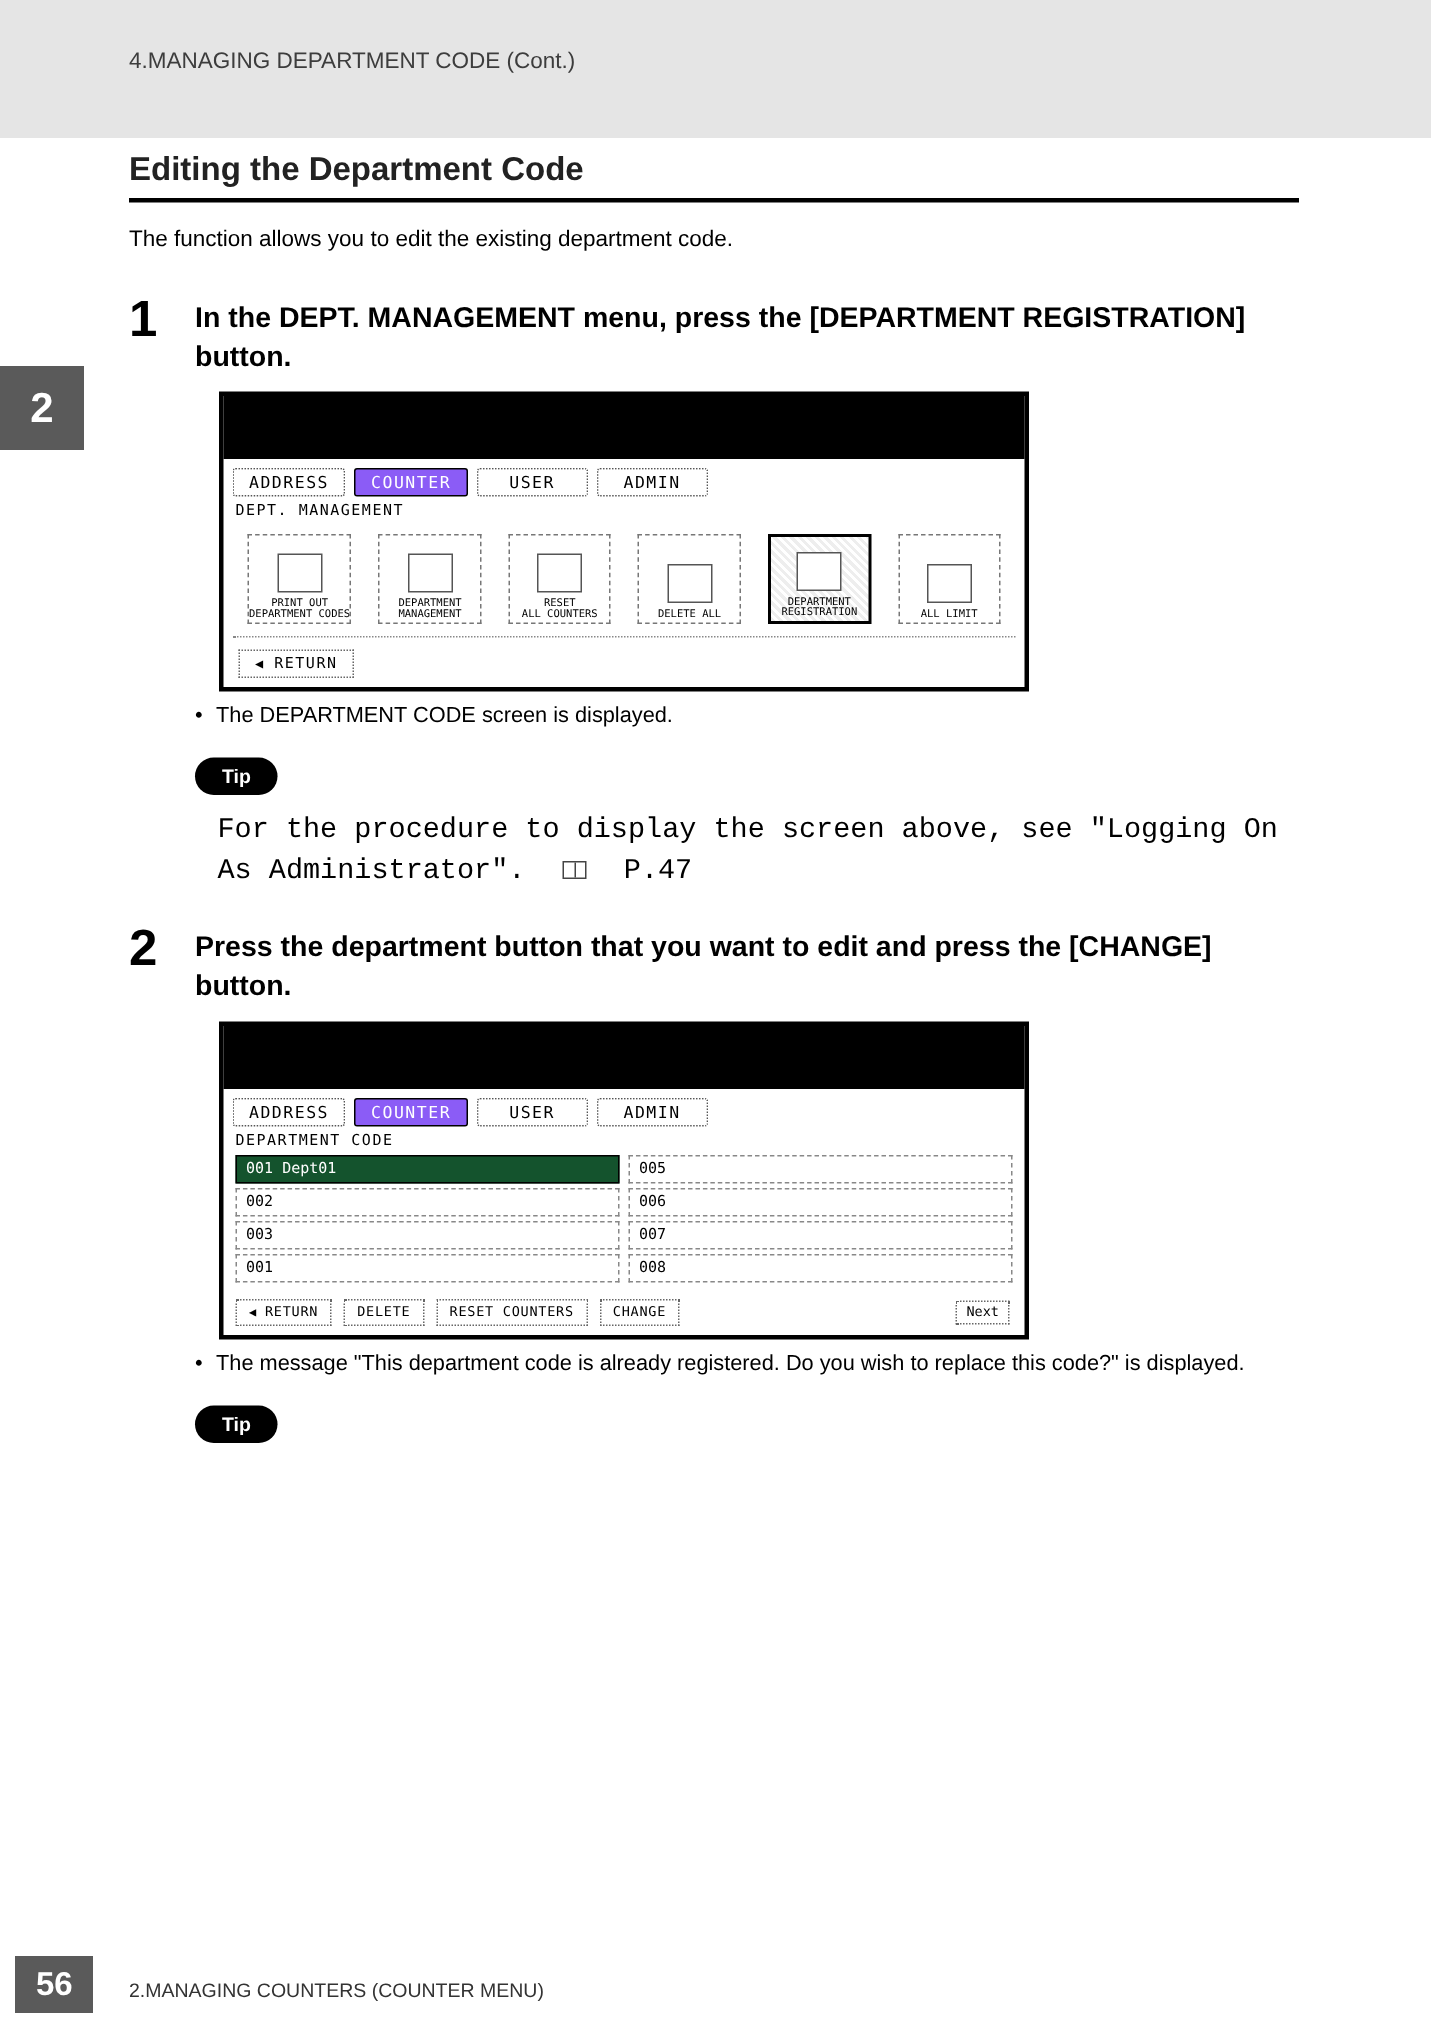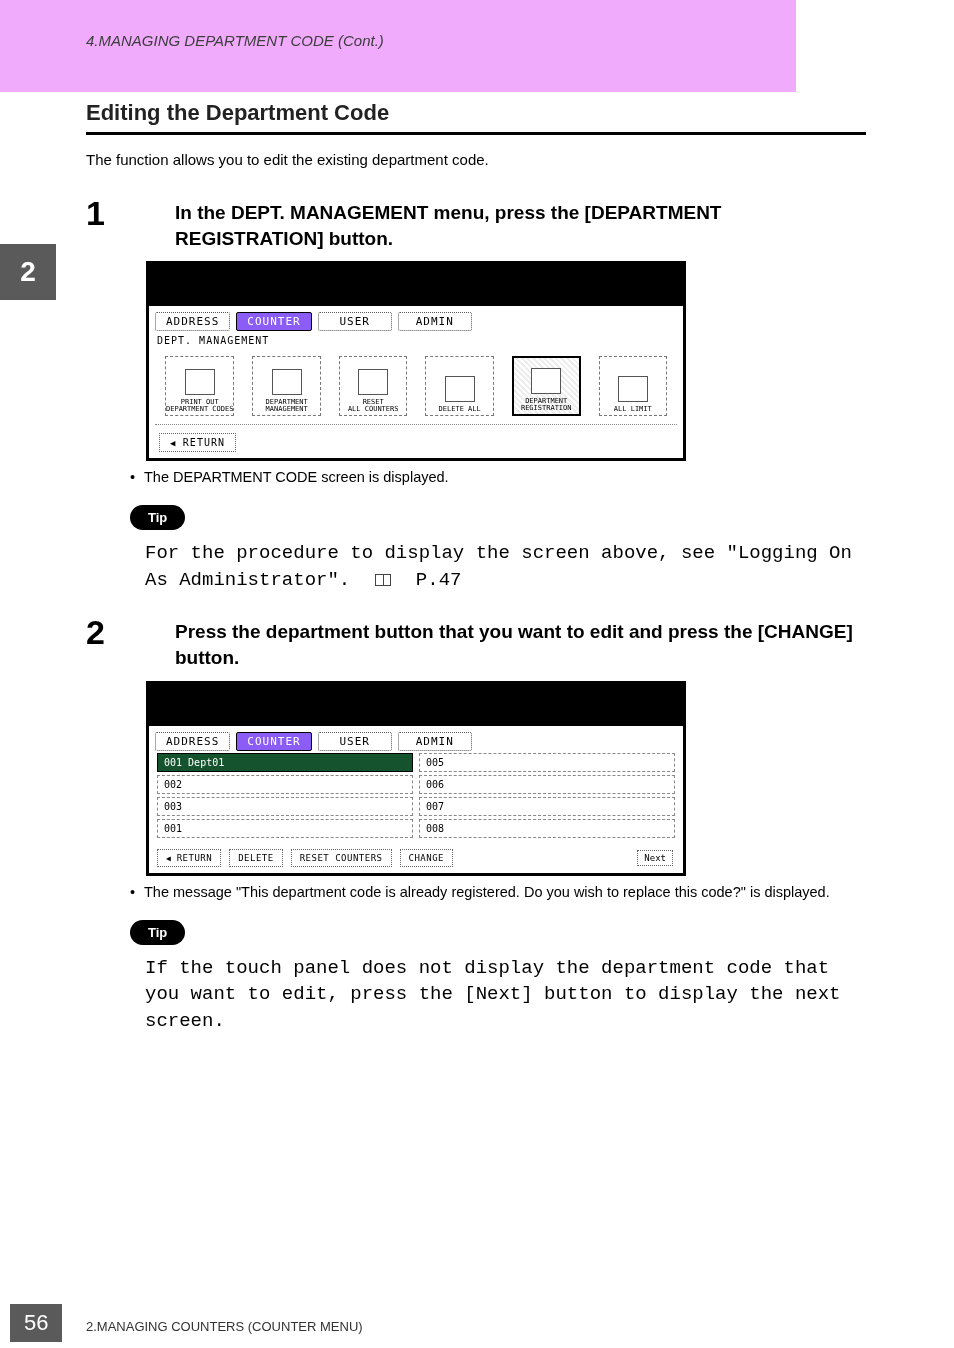--- a/index.html
+++ b/index.html
@@ -18,23 +18,22 @@
   }
   .paper {
     position: absolute;
     left: 0; top: 0;
     width: 954px; height: 1348px;
     background: #fff;
   }
   .header-bar {
     position: absolute;
     left: 0; top: 0;
-    width: 796px; height: 92px;
-    background: #f0abfc;
-    font-style: italic;
+    width: 954px; height: 92px;
+    background: #e5e5e5;
   }
   .header-crumb {
     position: absolute;
     left: 86px; top: 32px;
     font-size: 15px;
     color: #3d3d3d;
   }
   .chapter-badge {
     position: absolute;
     left: 0; top: 244px;
@@ -80,21 +79,20 @@
     width: 44px;
     line-height: 1;
     flex-shrink: 0;
   }
   .step-text {
     font-size: 19px;
     font-weight: bold;
     color: #000;
     line-height: 1.35;
     padding-top: 4px;
-    margin-left: 45px;
   }
   .screenshot-wrap {
     margin-left: 60px;
     margin-top: 10px;
     margin-bottom: 8px;
   }
   .ss {
     border: 3px solid #000;
     background: #fff;
     display: inline-block;
@@ -265,21 +263,21 @@
     left: 0; bottom: 0;
     width: 954px;
     height: 36px;
   }
   .page-num-box {
     position: absolute;
     left: 10px; bottom: 6px;
     background: #5a5a5a;
     color: #fff;
     font-size: 22px;
-    font-weight: normal;
+    font-weight: bold;
     padding: 6px 14px;
     text-align: center;
   }
   .footer-text {
     position: absolute;
     left: 86px;
     bottom: 14px;
     font-size: 13px;
     color: #333;
   }
@@ -373,20 +371,21 @@
 
       <div class="screenshot-wrap">
         <div class="ss" style="width:540px;">
           <div class="ss-top"></div>
           <div class="ss-tabs">
             <div class="ss-tab">ADDRESS</div>
             <div class="ss-tab active">COUNTER</div>
             <div class="ss-tab">USER</div>
             <div class="ss-tab">ADMIN</div>
           </div>
+          <div class="ss-subtitle">DEPARTMENT CODE</div>
 
           <div class="ss2-list">
             <div class="ss2-cols">
               <div class="ss2-col">
                 <div class="ss2-row sel"><span>001</span> <span>Dept01</span></div>
                 <div class="ss2-row">002</div>
                 <div class="ss2-row">003</div>
                 <div class="ss2-row">001</div>
               </div>
               <div class="ss2-col">
@@ -407,21 +406,20 @@
           </div>
         </div>
       </div>
 
       <div class="bullet">
         <span class="dot">•</span>
         <span>The message "This department code is already registered.  Do you wish to replace this code?" is displayed.</span>
       </div>
 
       <div class="tip-badge">Tip</div>
-      <div class="tip-text">If the touch panel does not display the department code that you want to edit, press the [Next] button to display the next screen.</div>
     </div>
 
     <div class="footer">
       <div class="page-num-box">56</div>
       <div class="footer-text">2.MANAGING COUNTERS (COUNTER MENU)</div>
     </div>
 
   </div>
 </div>
 

